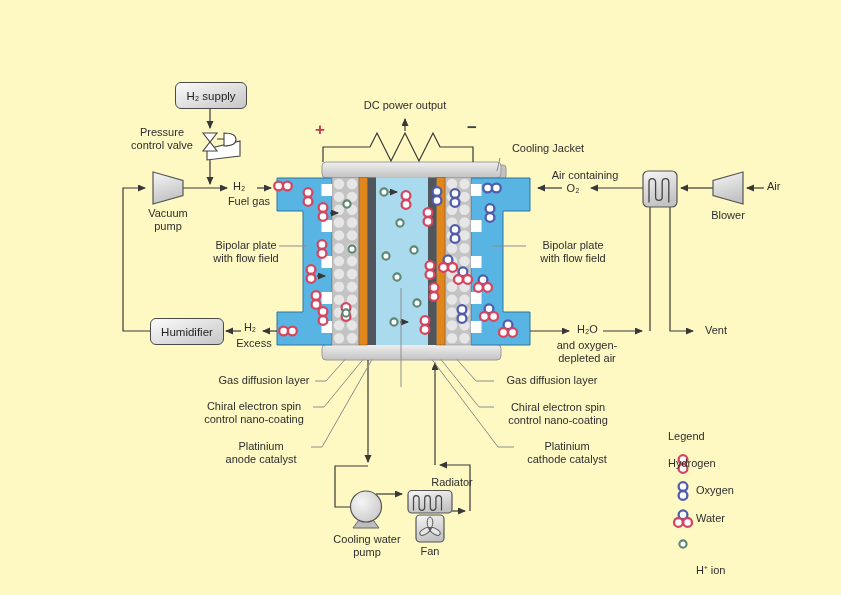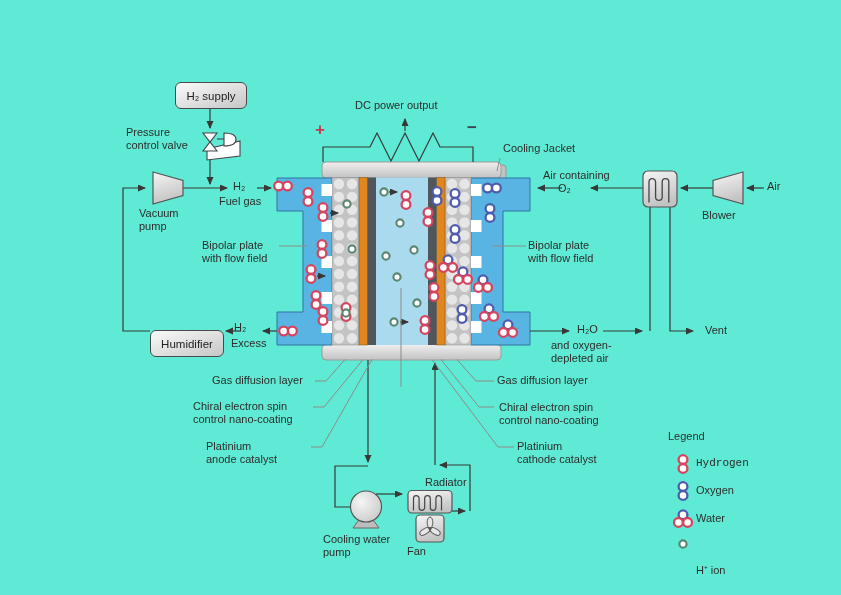--- a/index.html
+++ b/index.html
@@ -1,19 +1,19 @@
 <!DOCTYPE html>
 <html><head>
 <meta charset="utf-8">
 <style>
   html,body{margin:0;padding:0;background:#ffffff;}
-  #stage{position:relative;width:841px;height:595px;background:#5eead4;overflow:hidden;
+  #stage{position:relative;width:841px;height:595px;background:#fef9c3;overflow:hidden;
          font-family:"Liberation Sans",sans-serif;}
   #diagram-svg{position:absolute;left:0;top:0;}
-  .lbl{position:absolute;font-size:11px;color:#2d2d2d;line-height:1.2;white-space:pre-line;}
+  .lbl{position:absolute;font-size:11px;color:#2d2d2d;line-height:1.2;white-space:pre-line;text-align:center;}
   .ctr{}
   .box{position:absolute;border:1.4px solid #4a4a4a;border-radius:6px;
        background:linear-gradient(160deg,#fbfbfb 0%,#e3e3e3 45%,#c6c6c6 100%);
        display:flex;align-items:center;justify-content:center;
        font-size:11.5px;color:#222;}
   .sign{position:absolute;font-size:17px;font-weight:bold;}
   .legend-item-label{position:absolute;font-size:11px;color:#2d2d2d;}
 </style>
 </head>
 <body>
@@ -282,21 +282,21 @@
         <circle cx="683" cy="514.8" r="4.4" fill="#fff" stroke="#4f5cab" stroke-width="2.3"></circle>
         <circle cx="678.4" cy="522.4" r="4.4" fill="#fff" stroke="#d6455f" stroke-width="2.3"></circle>
         <circle cx="687.6" cy="522.4" r="4.4" fill="#fff" stroke="#d6455f" stroke-width="2.3"></circle>
         <circle cx="683" cy="544" r="3.6" fill="#fff" stroke="#5d8671" stroke-width="2.1"></circle>
       </g>
 </svg>
 
 <div class="box" style="left:175px;top:82px;width:70px;height:25px;">
   <span>H₂ supply</span>
 </div>
-<div class="box" style="left:150px;top:330px;width:72px;height:25px;">
+<div class="box" style="left:150px;top:318px;width:72px;height:25px;">
   <span>Humidifier</span>
 </div>
 
 <div class="lbl ctr" style="left:126px;top:126px;width:72px;">Pressure
 control valve</div>
 <div class="lbl ctr" style="left:139px;top:207px;width:58px;">Vacuum
 pump</div>
 <div class="lbl" style="left:233px;top:180px;">H₂</div>
 <div class="lbl ctr" style="left:219px;top:195px;width:60px;">Fuel gas</div>
 <div class="lbl ctr" style="left:231px;top:305px;width:46px;margin-top:32px;">Excess</div>
@@ -331,18 +331,18 @@
 <div class="lbl" style="left:577px;top:323px;">H₂O</div>
 <div class="lbl ctr" style="left:551px;top:339px;width:72px;">and oxygen-
 depleted air</div>
 
 <div class="lbl ctr" style="left:425px;top:476px;width:54px;">Radiator</div>
 <div class="lbl ctr" style="left:323px;top:533px;width:88px;">Cooling water
 pump</div>
 <div class="lbl ctr" style="left:407px;top:545px;width:46px;">Fan</div>
 
 <div class="lbl" style="left:668px;top:430px;">Legend</div>
-<div class="legend-item-label" style="left:696px;top:457px;font-family:Liberation Mono, monospace;">Hydrogen</div>
+<div class="legend-item-label" style="left:668px;top:457px;">Hydrogen</div>
 <div class="legend-item-label" style="left:696px;top:484px;">Oxygen</div>
 <div class="legend-item-label" style="left:696px;top:512px;">Water</div>
 <div class="legend-item-label" style="left:696px;top:538px;margin-top:24px;">H⁺ ion</div>
 
 </div>
 
 </body></html>

